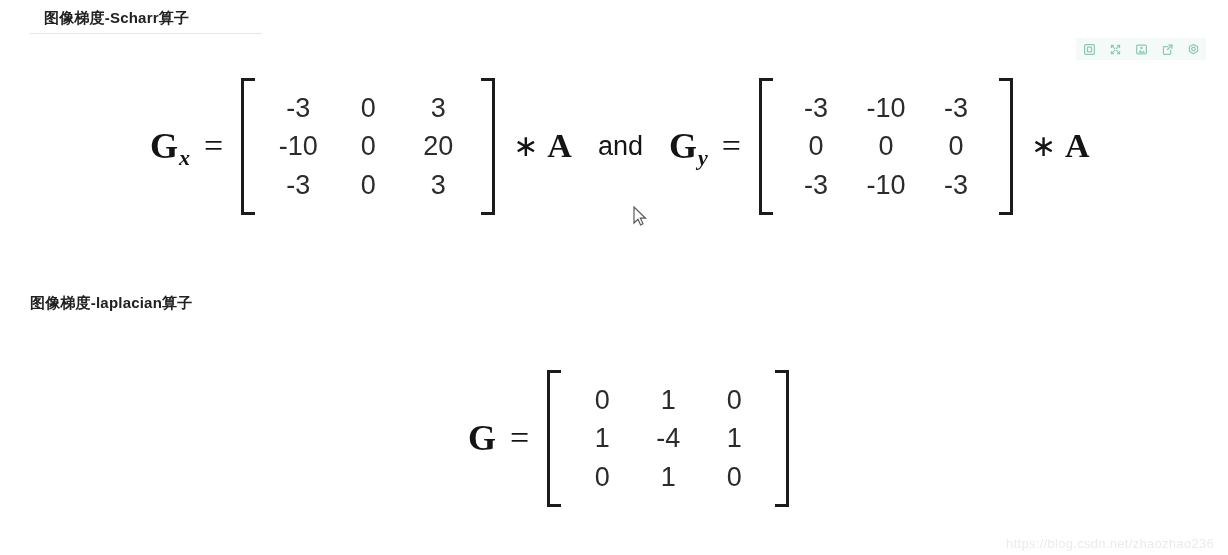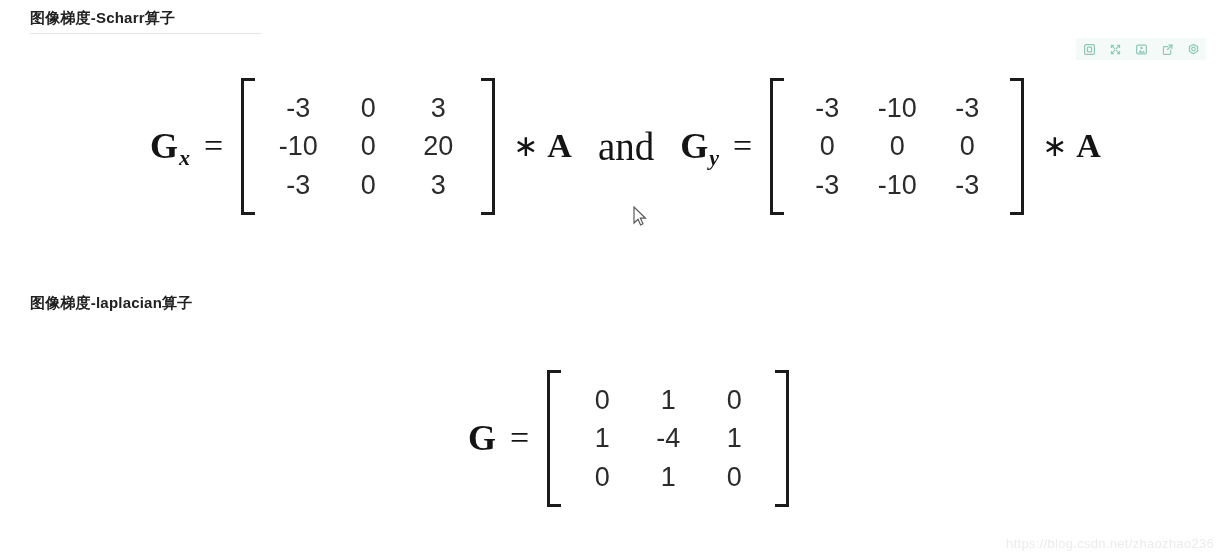--- a/index.html
+++ b/index.html
@@ -19,21 +19,21 @@
   
   .section-heading {
     position: absolute;
     font-family: "Liberation Sans", sans-serif;
     font-weight: bold;
     font-size: 15px;
     letter-spacing: 0.2px;
     color: #212121;
     white-space: nowrap;
   }
-  #heading-scharr { left: 30px; top: 9px; }
+  #heading-scharr { left: 44px; top: 9px; }
   #heading-laplacian { left: 30px; top: 294px; }
 
   .heading-rule {
     position: absolute;
     left: 30px;
     top: 33px;
     width: 232px;
     height: 1px;
     background: #e6e6e6;
   }
@@ -107,22 +107,22 @@
   .math-op {
     font-family: "Liberation Serif", serif;
     font-size: 34px;
     font-weight: normal;
     color: #141414;
     margin: 0 16px;
     line-height: 1;
   }
   .math-op.equals { margin: 0 18px 0 14px; }
   .math-word {
-    font-family: Liberation Serif, serif;
-    font-size: 39px;
+    font-family: Liberation Sans, sans-serif;
+    font-size: 27px;
     color: #141414;
     margin: 0 26px;
     line-height: 1;
   }
   .math-bold-a {
     font-family: "Liberation Serif", serif;
     font-weight: bold;
     font-size: 34px;
     color: #141414;
     line-height: 1;

